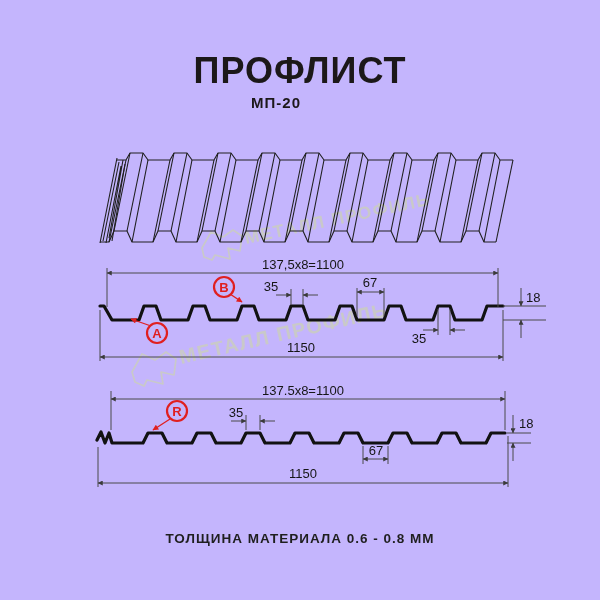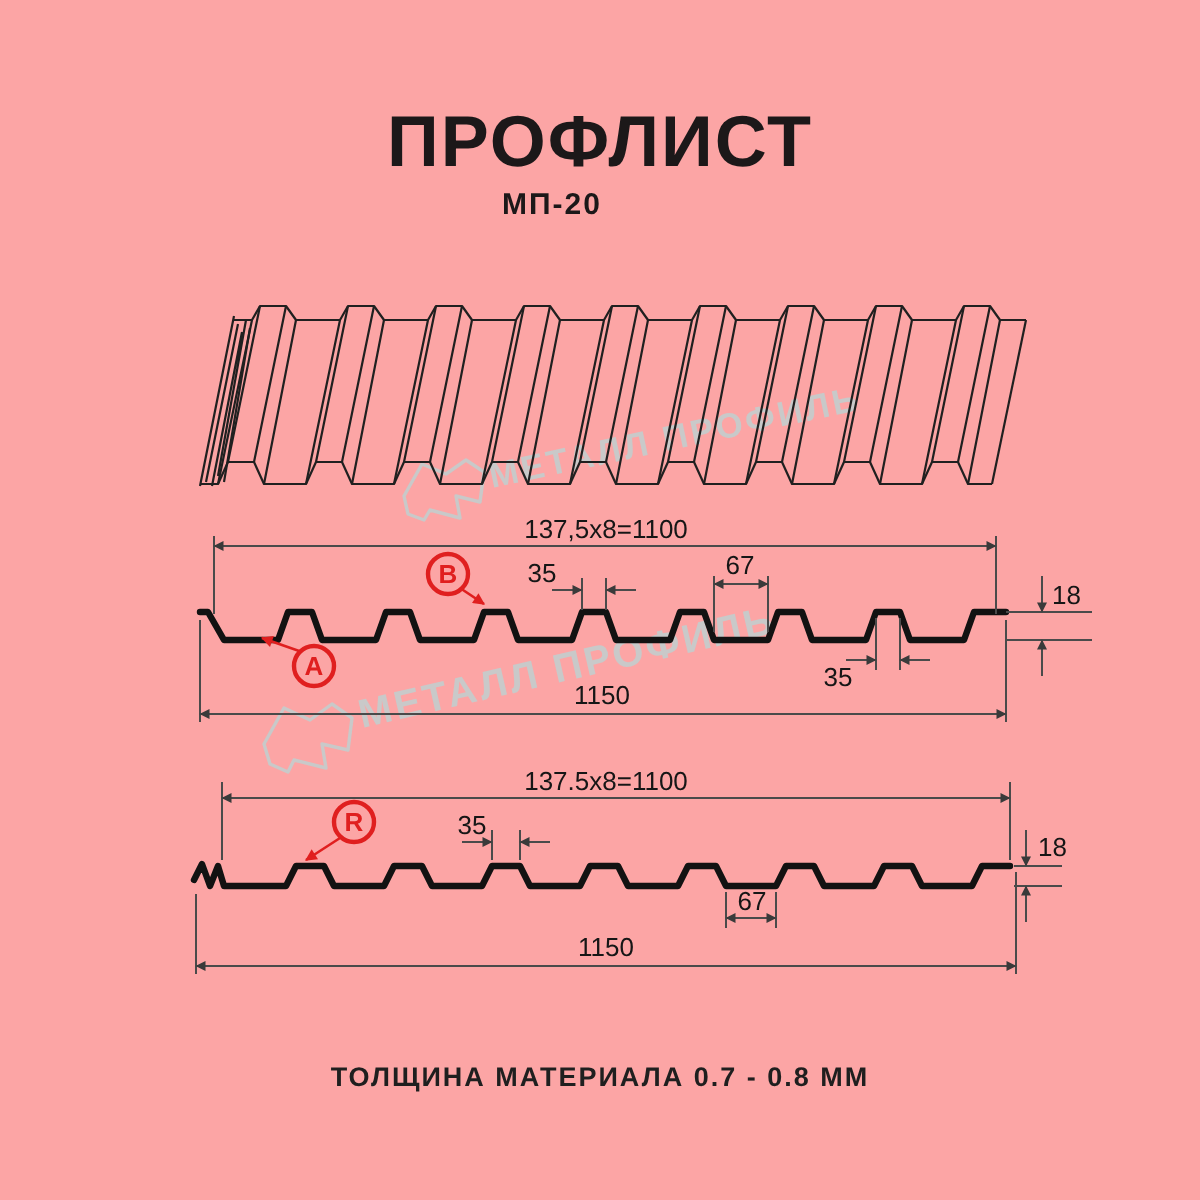--- a/index.html
+++ b/index.html
@@ -1,16 +1,16 @@
 <!DOCTYPE html>
 <html><head>
 <meta charset="utf-8">
 <style>
   html,body{margin:0;padding:0;background:#ffffff;}
-  #page{position:relative;width:600px;height:600px;background:#fca5a5;overflow:hidden;
+  #page{position:relative;width:600px;height:600px;background:#c4b5fd;overflow:hidden;
         font-family:"Liberation Sans",sans-serif;}
   .title{position:absolute;left:0;top:50px;width:600px;text-align:center;
          font-size:36px;font-weight:700;letter-spacing:1px;color:#1c1819;}
   .subtitle{position:absolute;left:0;top:94px;width:552px;text-align:center;
          font-size:15px;font-weight:600;letter-spacing:1px;color:#1c1819;}
   .footer{position:absolute;left:0;top:531px;width:600px;text-align:center;
          font-size:13.5px;font-weight:600;letter-spacing:1px;color:#1f1f1f;}
   svg{position:absolute;left:0;top:0;}
   .draw{stroke:#202020;stroke-width:1.1;fill:none;stroke-linejoin:round;}
   .prof{stroke:#121212;stroke-width:3.2;fill:none;stroke-linejoin:round;stroke-linecap:round;}
@@ -133,14 +133,14 @@
       <line class="thin" x1="508" y1="436" x2="508" y2="487"></line>
       <line class="thin" x1="98" y1="483" x2="508" y2="483" marker-start="url(#ah)" marker-end="url(#ah)"></line>
       <text class="dim mid" x="303" y="478">1150</text>
 
       <line class="redln" x1="170" y1="419" x2="153" y2="430" marker-end="url(#ahr)"></line>
       <circle class="redc" cx="177" cy="411" r="10"></circle>
       <text class="lbl mid" x="177" y="415.5">R</text>
     </g>
   </svg>
 
-  <div class="footer">ТОЛЩИНА МАТЕРИАЛА 0.7 - 0.8 ММ</div>
+  <div class="footer">ТОЛЩИНА МАТЕРИАЛА 0.6 - 0.8 ММ</div>
 </div>
 
 </body></html>

